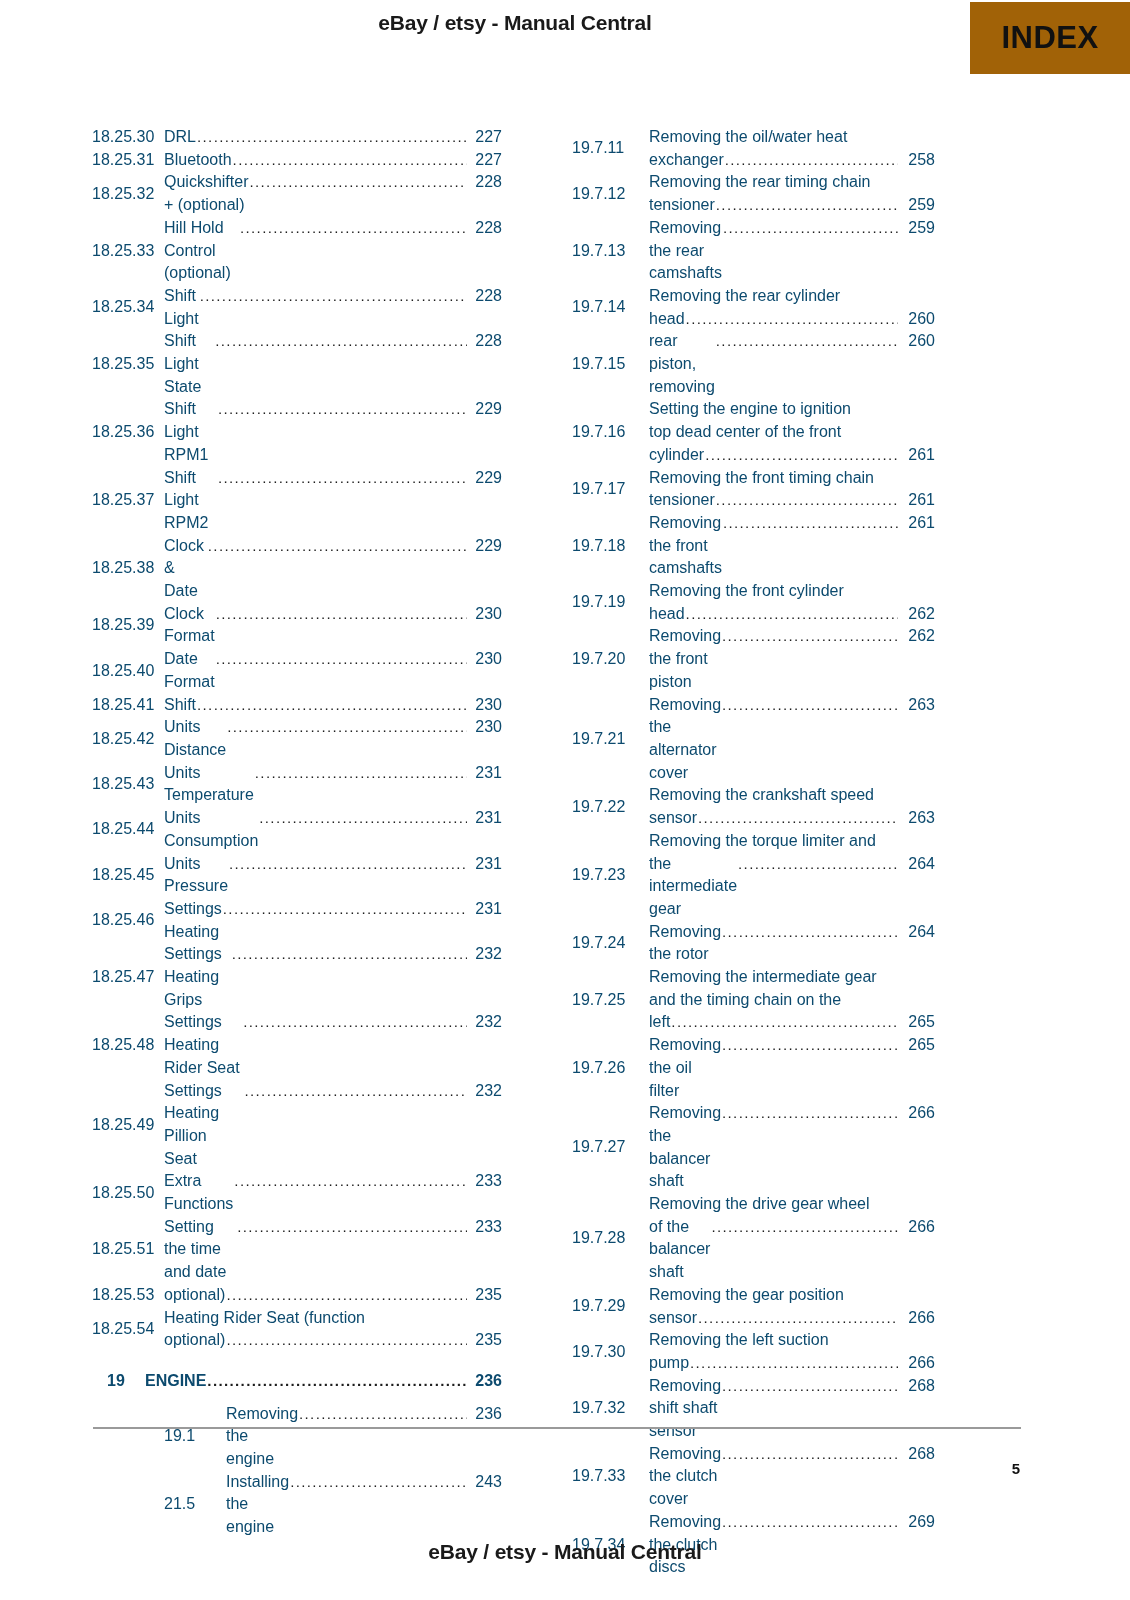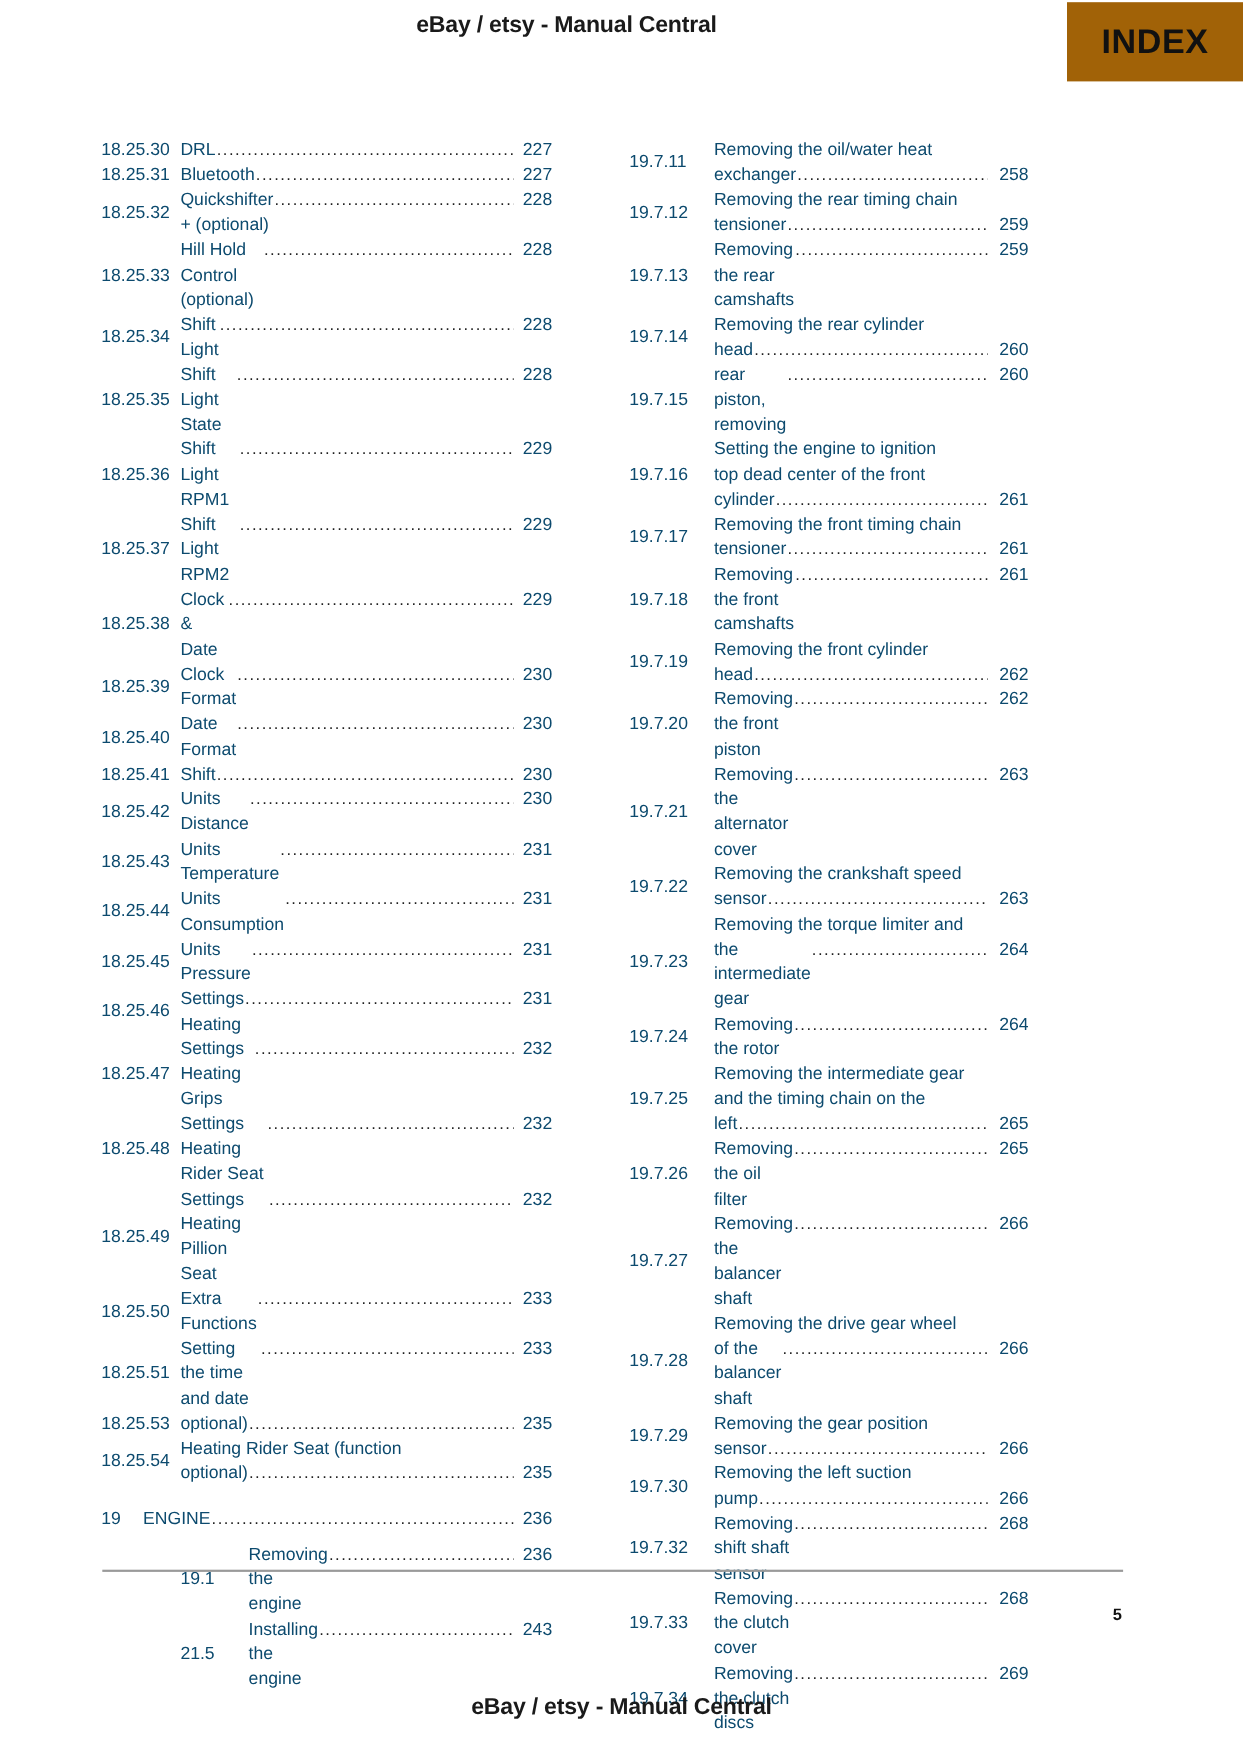--- a/index.html
+++ b/index.html
@@ -113,21 +113,22 @@
     padding-left: 4px;
   }
 
   
   .lvl-18 .num { width: 72px; }
   .lvl-18 .pg  { width: 30px; }
 
   .lvl-chapter {
     margin-top: 18px;
     margin-bottom: 10px;
-    margin-left: 0px;
+    margin-left: 15px;
+    font-weight: bold;
   }
   .lvl-chapter .num { width: 38px; }
   .lvl-chapter .pg  { width: 30px; }
 
   .lvl-2 { margin-left: 38px; }
   .lvl-2 .num { width: 62px; margin-left: 34px; }
   .lvl-2 .pg  { width: 30px; }
 
   .lvl-3 { margin-left: 38px; }
   .lvl-3 .num { width: 77px; }

